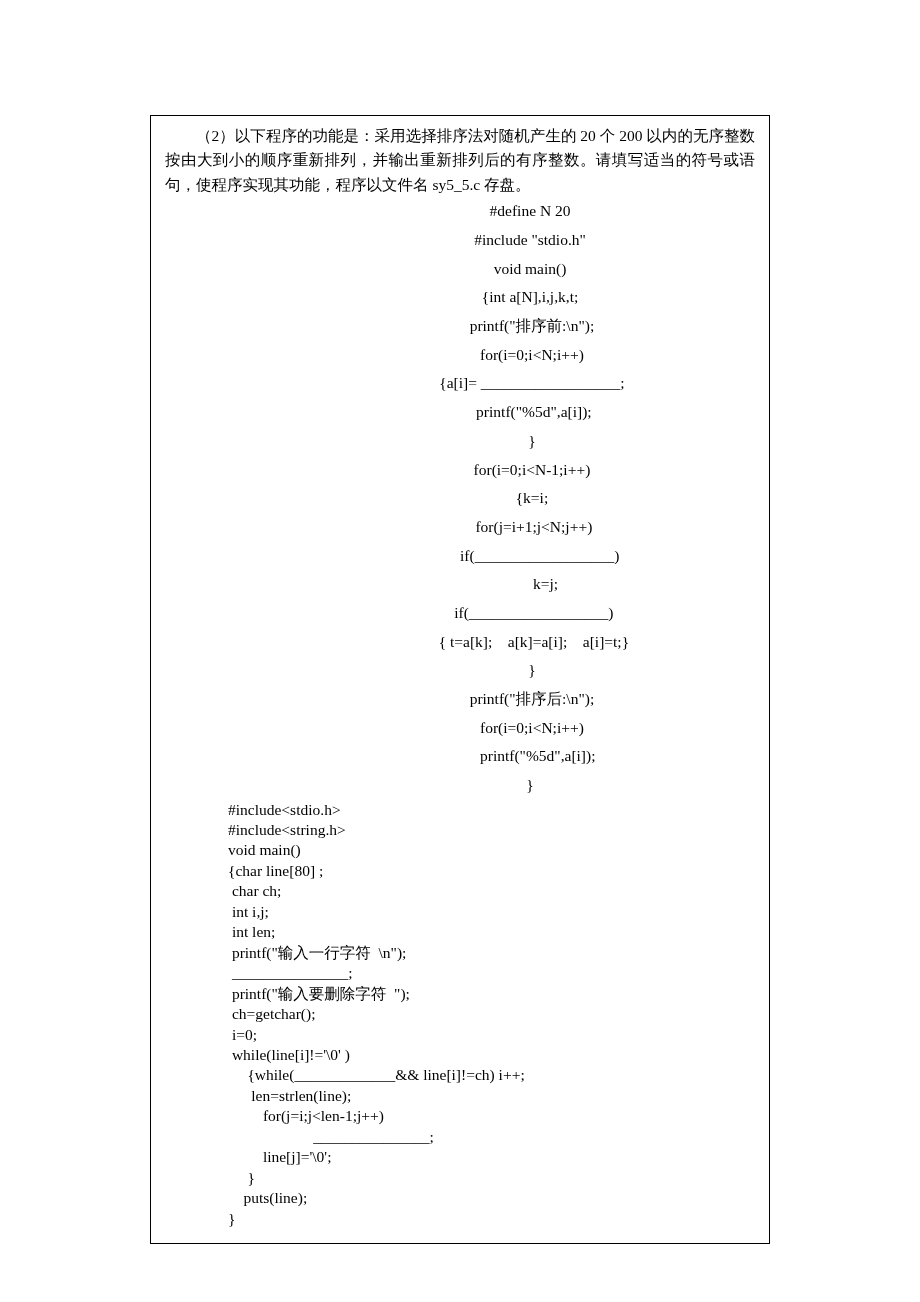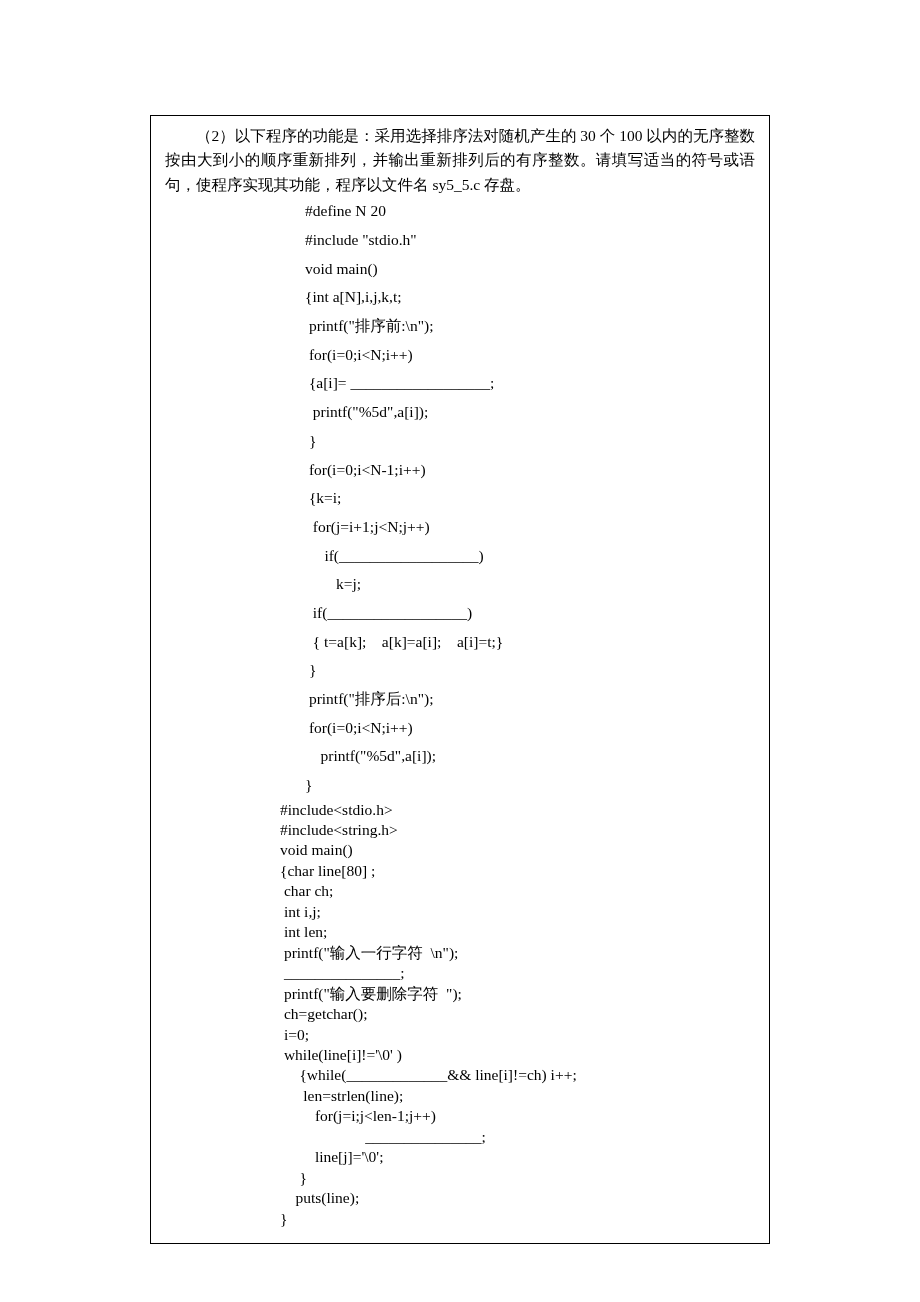--- a/index.html
+++ b/index.html
@@ -26,35 +26,36 @@
   }
   .indent {
     text-indent: 2em;
   }
   .code {
     font-family: "Times New Roman", serif;
     white-space: pre;
     line-height: 1.85;
     margin-left: 140px;
     font-size: 15.5px;
+    text-align: center;
   }
   .code2 {
     font-family: "Times New Roman", serif;
     white-space: pre;
     line-height: 1.32;
-    margin-left: 115px;
+    margin-left: 63px;
     font-size: 15.5px;
   }
 </style>
 </head>
 <body>
 
 <div class="page">
   <div class="border-box">
-    <div class="para indent">（2）以下程序的功能是：采用选择排序法对随机产生的 30 个 100 以内的无序整数按由大到小的顺序重新排列，并输出重新排列后的有序整数。请填写适当的符号或语句，使程序实现其功能，程序以文件名 sy5_5.c 存盘。</div>
+    <div class="para indent">（2）以下程序的功能是：采用选择排序法对随机产生的 20 个 200 以内的无序整数按由大到小的顺序重新排列，并输出重新排列后的有序整数。请填写适当的符号或语句，使程序实现其功能，程序以文件名 sy5_5.c 存盘。</div>
     <div class="code">#define N 20
 #include "stdio.h"
 void main()
 {int a[N],i,j,k,t;
  printf("排序前:\n");
  for(i=0;i&lt;N;i++)
  {a[i]= __________________;
   printf("%5d",a[i]);
  }
  for(i=0;i&lt;N-1;i++)

